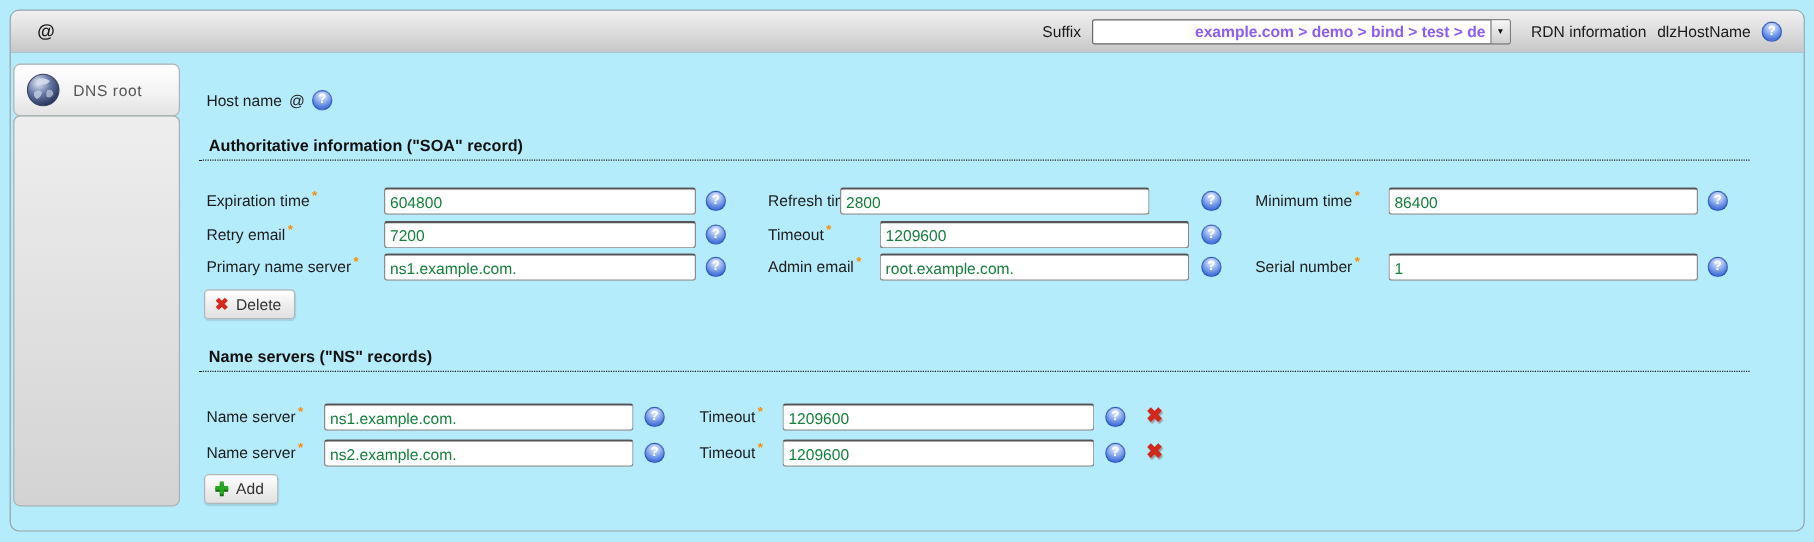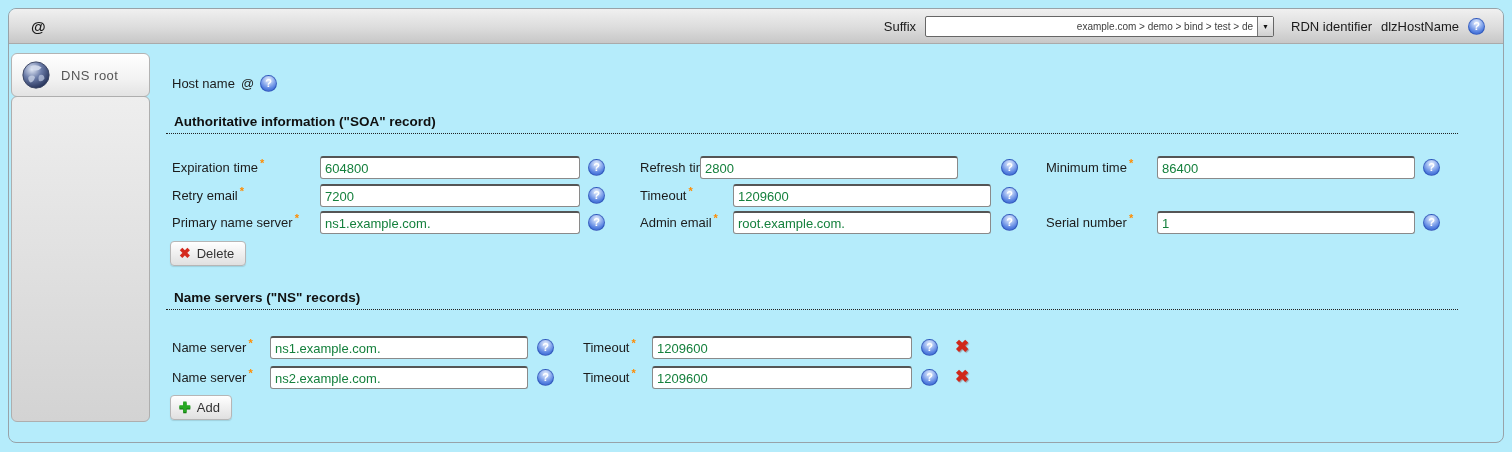--- a/index.html
+++ b/index.html
@@ -30,21 +30,21 @@
   }
   .titlebar .title { font-weight:bold; font-size:15px; color:#1a1a1a; }
   .tb-right { display:flex; align-items:center; gap:9px; color:#1a1a1a; }
   .suffix-select {
     width:349px; height:21px; background:#fff;
     border:1px solid #666; border-radius:2px;
     display:flex; align-items:center; cursor:default;
   }
   .suffix-select .sel-text {
     flex:1; text-align:right; padding-right:4px;
-    white-space:nowrap; overflow:hidden; font-size:10px; color:#404040;
+    white-space:nowrap; overflow:hidden; font-size:13px; color:#8b5cf6;font-weight:bold;
   }
   .suffix-select .sel-btn {
     width:16px; height:19px; border-left:1px solid #777;
     background:linear-gradient(#f8f8f8,#cfcfcf);
     display:flex; align-items:center; justify-content:center;
     font-size:7px; color:#111;
   }
   .rdn-gap { margin-left:8px; }
 
   
@@ -107,21 +107,21 @@
 <div class="abs panel"></div>
 
 <div class="abs titlebar">
   <span class="title">@</span>
   <div class="tb-right">
     <span>Suffix</span>
     <div class="suffix-select">
       <span class="sel-text">example.com &gt; demo &gt; bind &gt; test &gt; de</span>
       <span class="sel-btn">▼</span>
     </div>
-    <span class="rdn-gap">RDN identifier</span>
+    <span class="rdn-gap">RDN information</span>
     <span>dlzHostName</span>
     <span class="helpico">?</span>
   </div>
 </div>
 
 <div class="abs tab">
   <span style="width:30px;height:30px;display:inline-block;">
     <svg width="30" height="30" viewBox="0 0 32 32">
       <defs>
         <radialGradient id="gg" cx="35%" cy="28%" r="80%">

